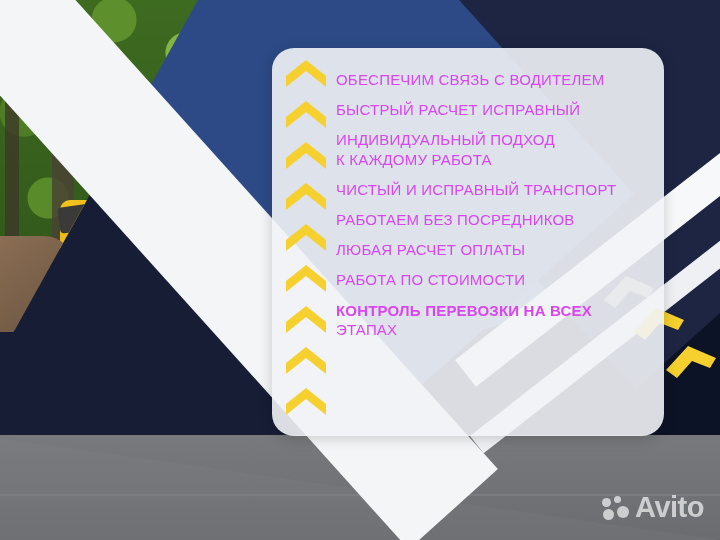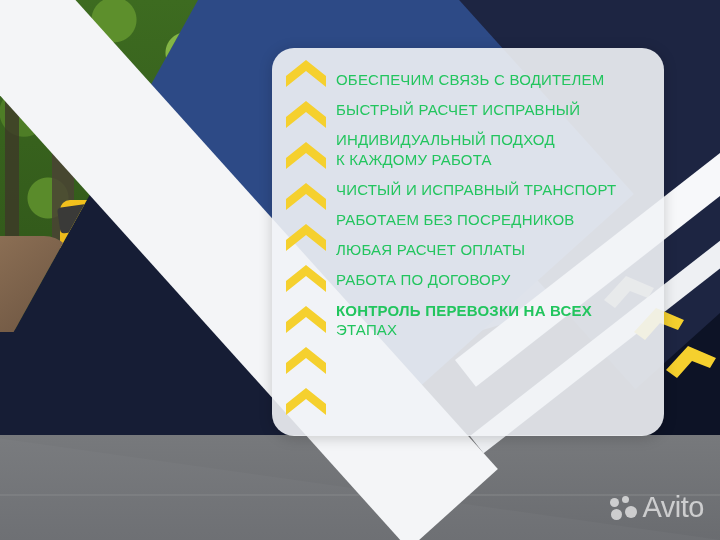--- a/index.html
+++ b/index.html
@@ -97,39 +97,39 @@
   
   .card{position:absolute;left:272px;top:48px;width:392px;height:388px;
         background:rgba(241,243,246,0.90);border-radius:22px;
         box-shadow:0 2px 14px rgba(0,0,0,.18);overflow:hidden;}
 
   .chev-col{position:absolute;left:12px;top:10px;width:46px;height:372px;}
   .chev{position:absolute;left:0;width:44px;height:30px;}
   .chev svg{display:block;}
 
   .lines{position:absolute;left:64px;top:22px;width:320px;}
-  .line{color:#22c55e;font-size:15px;letter-spacing:.2px;line-height:1.28;
+  .line{color:#d946ef;font-size:15px;letter-spacing:.2px;line-height:1.28;
         font-family:"Liberation Sans",sans-serif;margin:0;}
   .line .sl{font-weight:bold;}
   .line-group{margin:0 0 11px 0;}
   .just{text-align:justify;text-align-last:left;font-weight:bold;}
 
   
   .dchev{position:absolute;width:58px;height:46px;}
 
   
   .avito{position:absolute;right:16px;bottom:18px;display:flex;align-items:center;
          gap:7px;opacity:.72;}
   .avito-dots{position:relative;width:26px;height:24px;}
   .avito-dots i{position:absolute;border-radius:50%;background:#f2f2f2;display:block;}
   .d1{left:0;top:2px;width:9px;height:9px;}
   .d2{left:12px;top:0;width:7px;height:7px;}
   .d3{left:1px;top:13px;width:11px;height:11px;}
   .d4{left:15px;top:10px;width:12px;height:12px;}
-  .avito-text{color:#f2f2f2;font-size:29px;font-weight:normal;letter-spacing:-.5px;
+  .avito-text{color:#f2f2f2;font-size:29px;font-weight:bold;letter-spacing:-.5px;
               font-family:"Liberation Sans",sans-serif;line-height:1;}
 </style>
 </head>
 <body>
 
 <div id="stage">
 
   <div class="bg-navy"></div>
   <div class="bg-slate"></div>
   <div class="bg-slate2"></div>
@@ -262,21 +262,21 @@
 
       <div class="line-group">
         <p class="line">РАБОТАЕМ БЕЗ ПОСРЕДНИКОВ</p>
       </div>
 
       <div class="line-group">
         <p class="line">ЛЮБАЯ РАСЧЕТ ОПЛАТЫ</p>
       </div>
 
       <div class="line-group">
-        <p class="line">РАБОТА ПО ДОГОВОРУ</p>
+        <p class="line">РАБОТА ПО СТОИМОСТИ</p>
       </div>
 
       <div class="line-group">
         <p class="line just">КОНТРОЛЬ ПЕРЕВОЗКИ НА ВСЕХ</p>
         <p class="line">ЭТАПАХ</p>
       </div>
 
     </div>
   </div>
 

